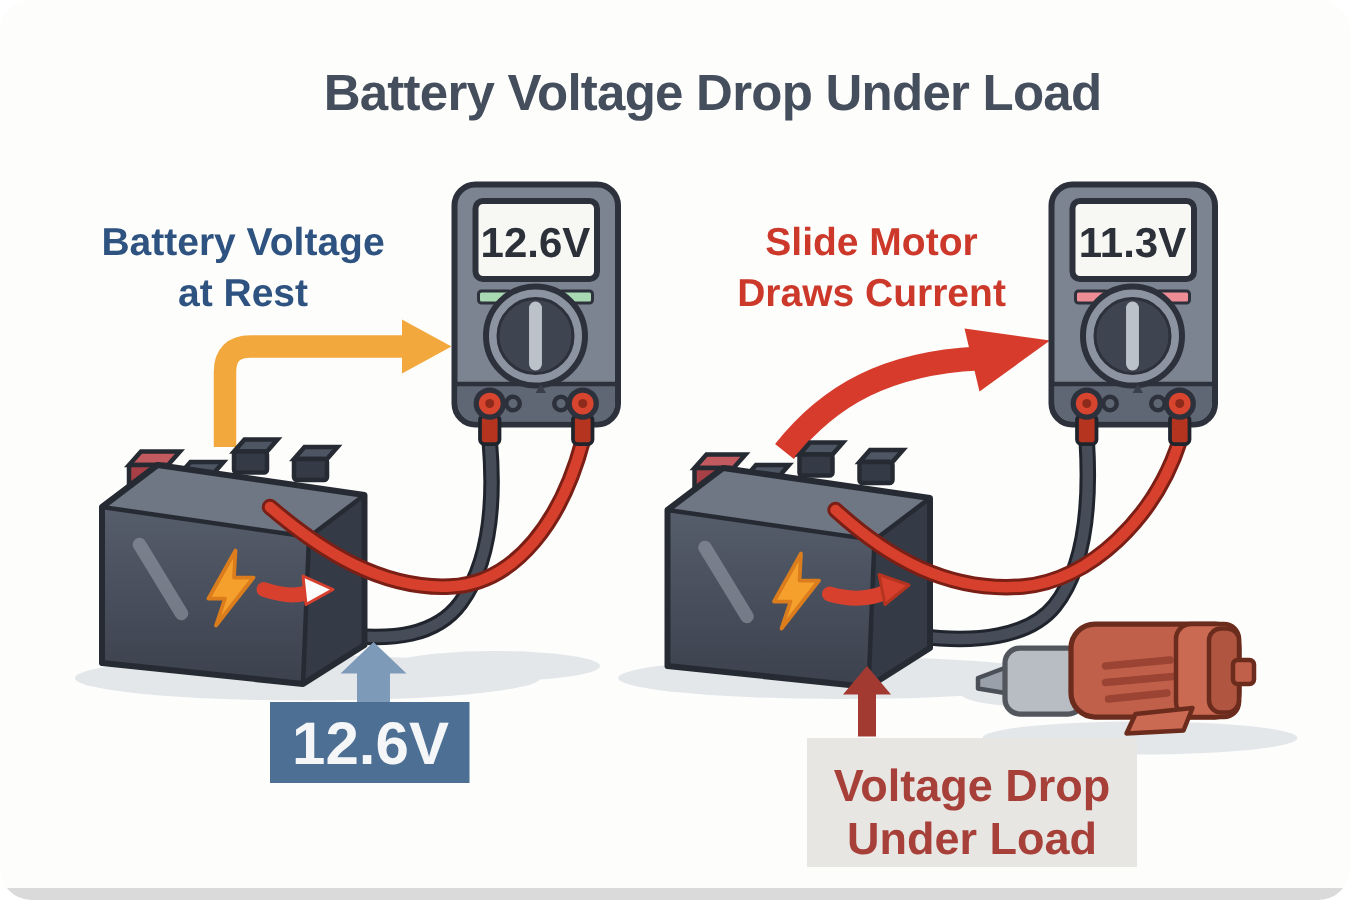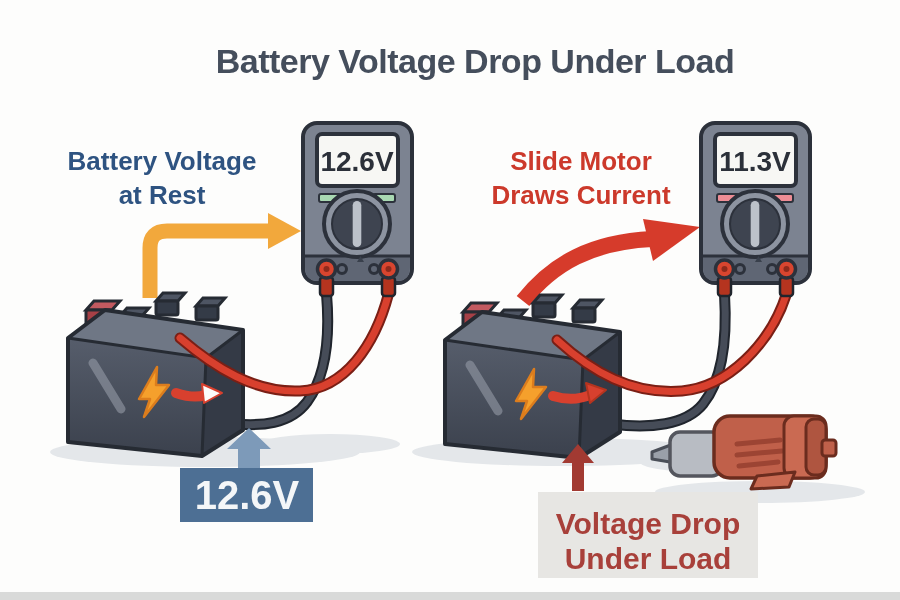--- a/index.html
+++ b/index.html
@@ -1,17 +1,17 @@
 <!DOCTYPE html>
 <html><head>
 <meta charset="utf-8">
 <style>
   html,body{margin:0;padding:0;background:#ffffff;}
   .stage{position:relative;width:900px;height:600px;overflow:hidden;
-         font-family:"Liberation Sans", sans-serif;background:#fdfdfc;}
+         font-family:"Liberation Sans", sans-serif;background:#fdfdfc;border-radius:21px;}
   svg text{font-family:"Liberation Sans", sans-serif;font-weight:700;}
 </style>
 </head>
 <body>
 
 <div class="stage">
 <svg width="900" height="600" viewBox="0 0 900 600">
   <defs>
     <linearGradient id="batFront" x1="0" y1="0" x2="0" y2="1">
       <stop offset="0" stop-color="#565d6b"></stop>

